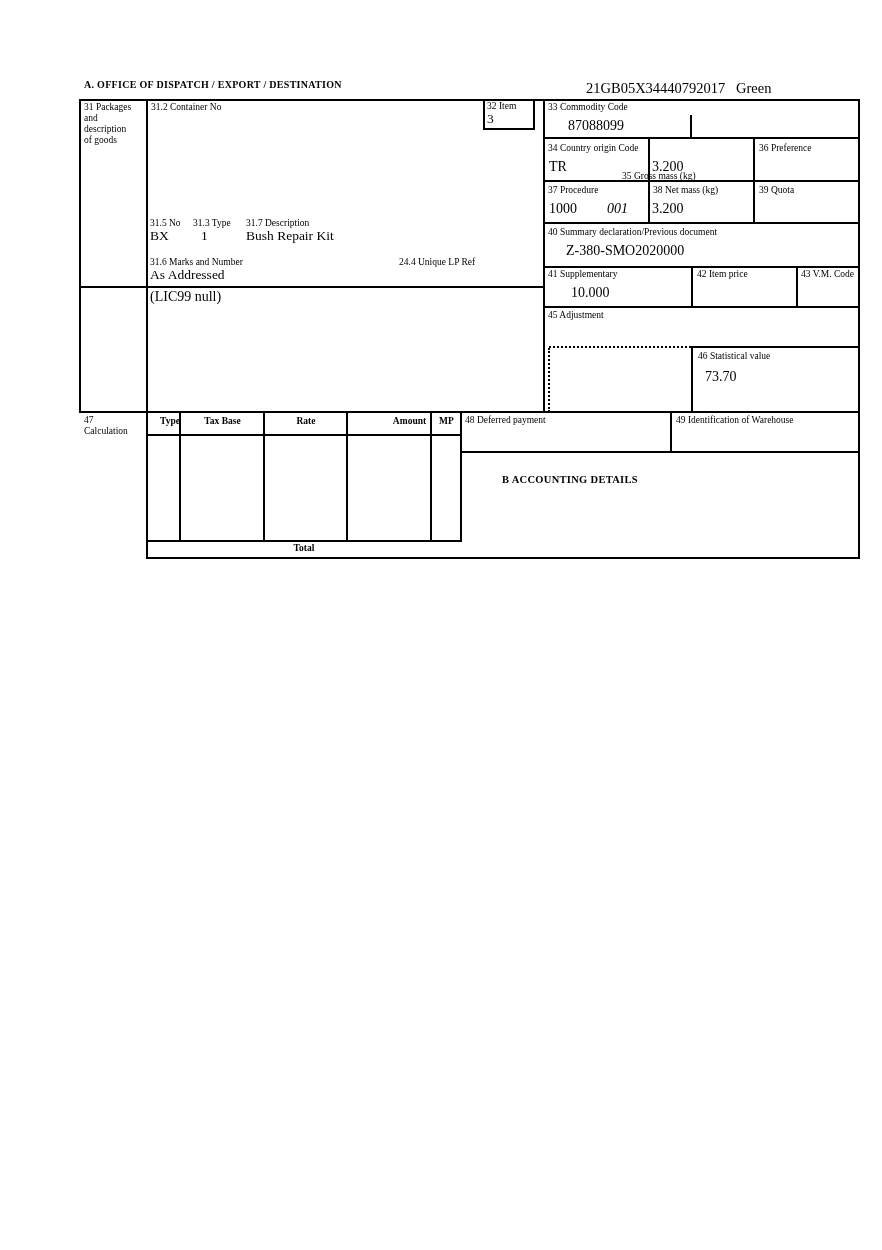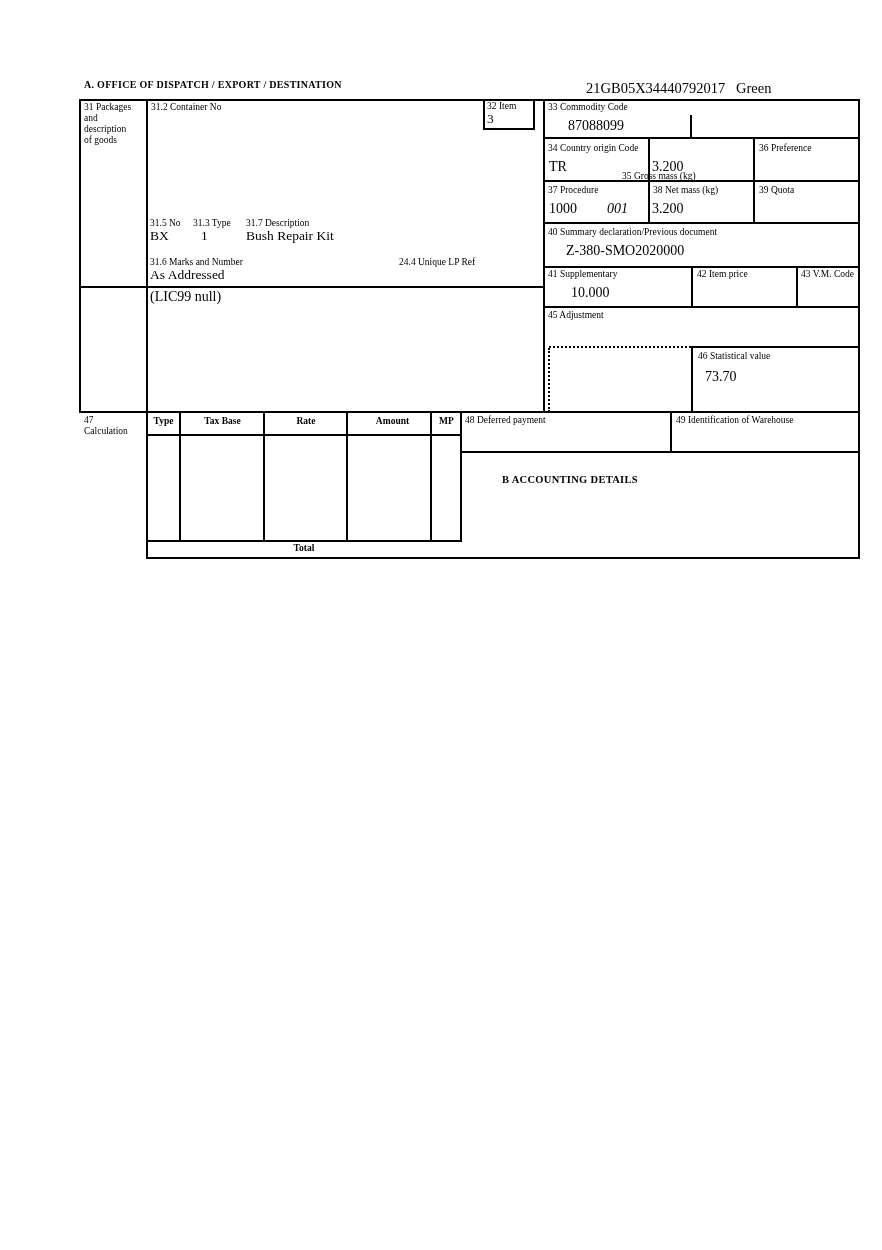--- a/index.html
+++ b/index.html
@@ -101,24 +101,24 @@
   <div class="lbl" style="left:548px;top:269px;">41 Supplementary</div>
   <div class="val" style="left:571px;top:285px;font-size:14px;">10.000</div>
   <div class="lbl" style="left:697px;top:269px;">42 Item price</div>
   <div class="lbl" style="left:801px;top:269px;">43 V.M. Code</div>
 
   <div class="val" style="left:150px;top:289px;font-size:14px;">(LIC99 null)</div>
   <div class="lbl" style="left:548px;top:310px;">45 Adjustment</div>
   <div class="lbl" style="left:698px;top:351px;">46 Statistical value</div>
   <div class="val" style="left:705px;top:369px;font-size:14px;">73.70</div>
 
-  <div class="th" style="left:147px;top:416px;width:33px;">Type</div>
+  <div class="th" style="left:147px;top:416px;width:33px;text-align:right;">Type</div>
   <div class="th" style="left:181px;top:416px;width:83px;">Tax Base</div>
   <div class="th" style="left:265px;top:416px;width:82px;">Rate</div>
-  <div class="th" style="left:351px;top:416px;width:83px;">Amount</div>
+  <div class="th" style="left:368px;top:416px;width:83px;">Amount</div>
   <div class="th" style="left:432px;top:416px;width:29px;">MP</div>
   <div class="th" style="left:146px;top:543px;width:316px;">Total</div>
 
   <div class="lbl" style="left:465px;top:415px;">48 Deferred payment</div>
   <div class="lbl" style="left:676px;top:415px;">49 Identification of Warehouse</div>
   <div class="hdr" style="left:465px;top:474px;font-size:10.5px;margin-left:37px;">B ACCOUNTING DETAILS</div>
 
 </div>
 
 </body></html>

